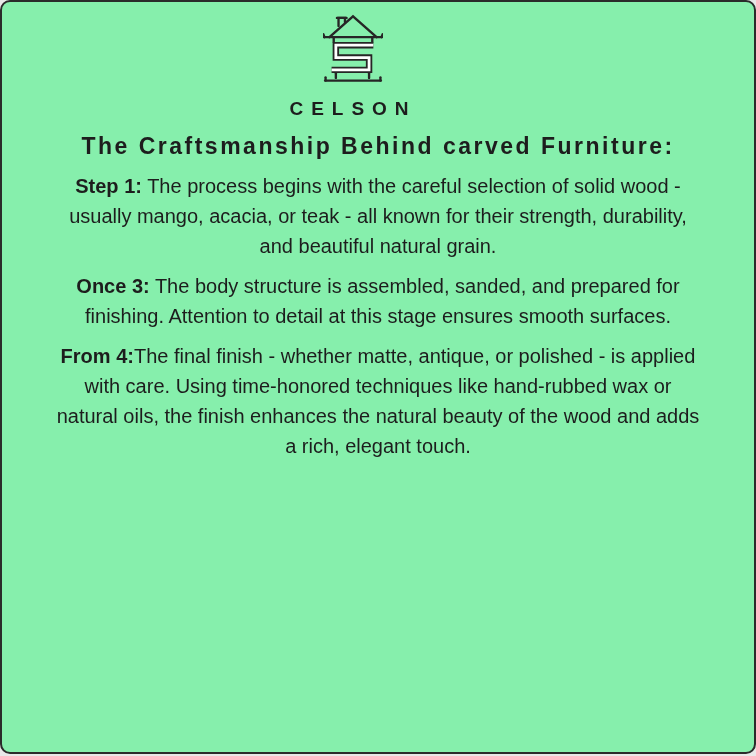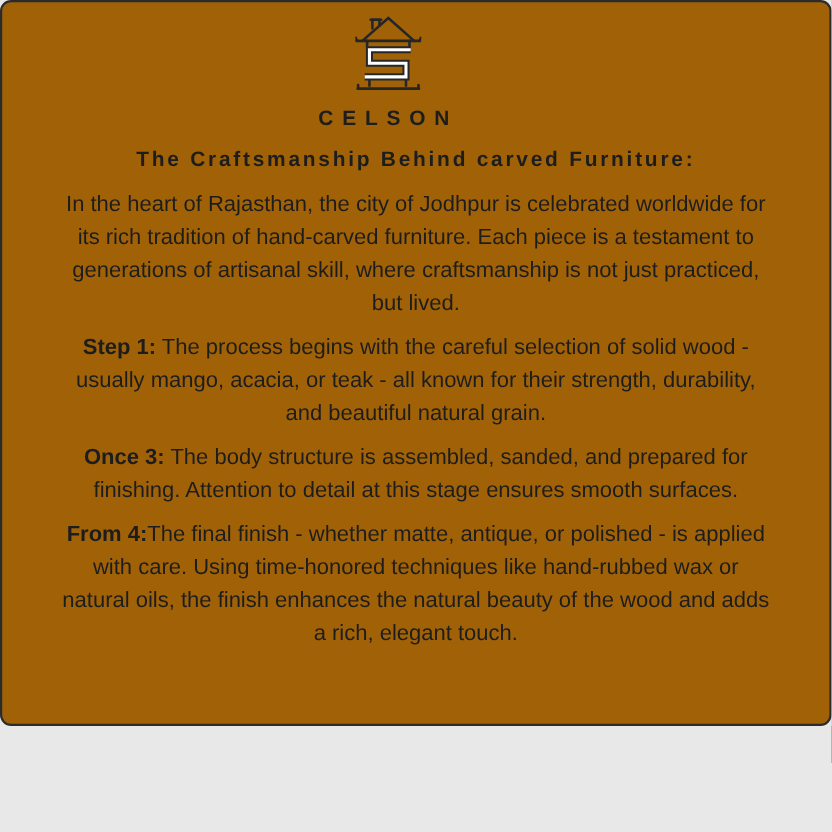--- a/index.html
+++ b/index.html
@@ -1,20 +1,20 @@
 <!DOCTYPE html>
 <html><head>
 <meta charset="utf-8">
 <style>
   html,body{margin:0;padding:0;background:#e8e8e8;}
   .page{
     position:relative;
-    width:756px;height:660px;
+    width:756px;height:754px;
     box-sizing:border-box;
-    background:#a16207;
+    background:#86efac;
     border:2px solid #2b2b2b;
     border-radius:10px;
     font-family:"Liberation Sans", sans-serif;
     color:#1d1d1d;
     overflow:hidden;
     padding-top:12px;
     text-align:center;
   }
   .brand-block{
     display:flex;flex-direction:column;align-items:center;
@@ -73,26 +73,22 @@
       <path class="ln" d="M12,55.2 V59.5"></path>
       <path class="ln" d="M43,55.2 V59.5"></path>
 
       <path class="ln" d="M2,62 H54"></path>
       <path class="ln" d="M2.4,62 V59"></path>
       <path class="ln" d="M53.6,62 V59"></path>
     </svg>
     <div class="brand-name">CELSON</div>
   </div>
 
-  <h1 class="doc-title" style="font-size:19px;">The Craftsmanship Behind carved Furniture:</h1>
+  <h1 class="doc-title" style="font-size:23px;">The Craftsmanship Behind carved Furniture:</h1>
 
-  <p class="para">In the heart of Rajasthan, the city of Jodhpur is celebrated worldwide for
-its rich tradition of hand-carved furniture. Each piece is a testament to
-generations of artisanal skill, where craftsmanship is not just practiced,
-but lived.</p>
 
   <p class="para"><span class="step-label">Step 1:</span><span> The process begins with the careful selection of solid wood -
 usually mango, acacia, or teak - all known for their strength, durability,
 and beautiful natural grain.</span></p>
 
 
   <p class="para"><span class="step-label">Once 3:</span><span> The body structure is assembled, sanded, and prepared for
 finishing. Attention to detail at this stage ensures smooth surfaces.</span></p>
 
   <p class="para"><span class="step-label">From 4:</span><span>The final finish - whether matte, antique, or polished - is applied

